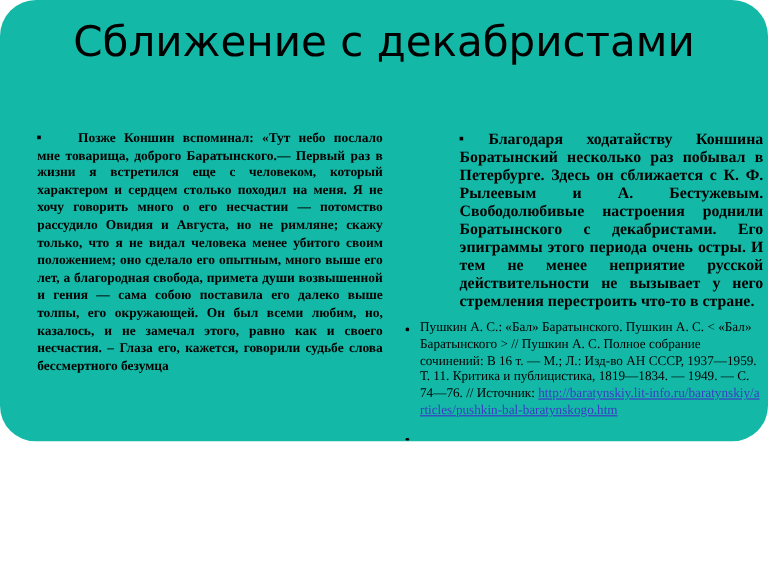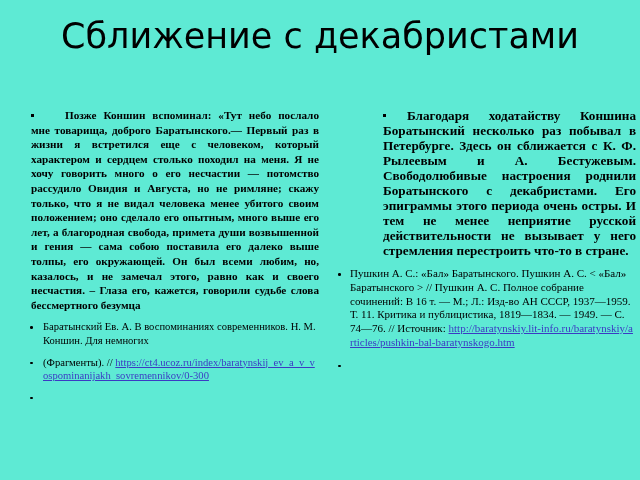--- a/index.html
+++ b/index.html
@@ -4,25 +4,26 @@
 <title>Сближение с декабристами</title>
 <style>
   html, body {
     margin: 0;
     padding: 0;
     background: #ffffff;
   }
   .slide {
     position: relative;
     width: 640px;
-    height: 480px;
-    background: #5eead4;
+    height: 368px;
+    background: #14b8a6;
     overflow: hidden;
     font-family: "Liberation Serif", "DejaVu Serif", serif;
     color: #000000;
+    border-radius: 30px;
   }
 
   
   .title {
     position: absolute;
     left: 48px;
     top: 16px;
     width: 544px;
     text-align: center;
     font-family: "DejaVu Sans", "Liberation Sans", sans-serif;
@@ -141,25 +142,20 @@
 
 <div class="slide">
 
   <div class="title">Сближение с декабристами</div>
 
   <div class="col col-left">
 
     <p class="para"><span class="lead"><span class="sq"></span></span><span>Позже Коншин вспоминал: «Тут небо послало мне товарища, доброго Баратынского.— Первый раз в жизни я встретился еще с человеком, который характером и сердцем столько походил на меня. Я не хочу говорить много о его несчастии — потомство рассудило Овидия и Августа, но не римляне; скажу только, что я не видал человека менее убитого своим положением; оно сделало его опытным, много выше его лет, а благородная свобода, примета души возвышенной и гения — сама собою поставила его далеко выше толпы, его окружающей. Он был всеми любим, но, казалось, и не замечал этого, равно как и своего несчастия. – Глаза его, кажется, говорили судьбе слова бессмертного безумца</span></p>
 
 
-    <ul class="refs refs-left">
-      <li><span>Баратынский Ев. А. В воспоминаниях современников. Н. М. Коншин. Для немногих</span></li>
-      <li><span>(Фрагменты). // </span><a class="link" href="#">https://ct4.ucoz.ru/index/baratynskij_ev_a_v_vospominanijakh_sovremennikov/0-300</a></li>
-      <li class="empty"></li>
-    </ul>
 
   </div>
 
   <div class="col col-right">
 
     <p class="para"><span class="lead"><span class="sq"></span></span><span>Благодаря ходатайству Коншина Боратынский несколько раз побывал в Петербурге. Здесь он сближается с К. Ф. Рылеевым и А. Бестужевым. Свободолюбивые настроения роднили Боратынского с декабристами. Его эпиграммы этого периода очень остры. И тем не менее неприятие русской действительности не вызывает у него стремления перестроить что-то в стране.</span></p>
 
 
     <ul class="refs refs-right">
       <li><span>Пушкин А. С.: «Бал» Баратынского. Пушкин А. С. &lt; «Бал» Баратынского &gt; // Пушкин А. С. Полное собрание сочинений: В 16 т. — М.; Л.: Изд-во АН СССР, 1937—1959. Т. 11. Критика и публицистика, 1819—1834. — 1949. — С. 74—76. // Источник: </span><a class="link" href="#">http://baratynskiy.lit-info.ru/baratynskiy/articles/pushkin-bal-baratynskogo.htm</a></li>

